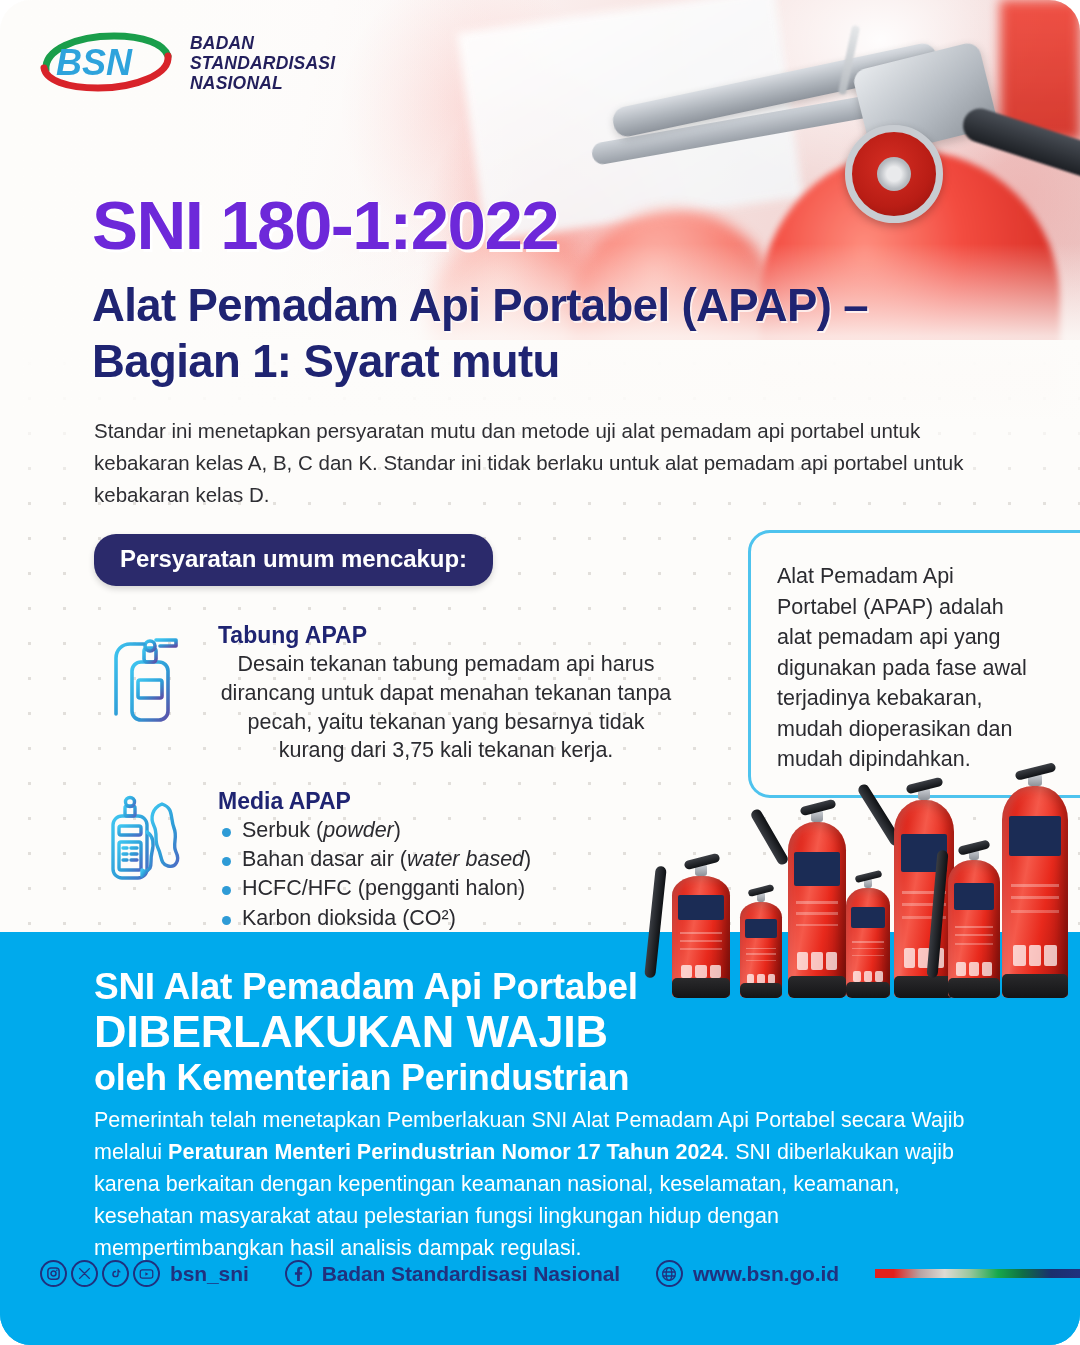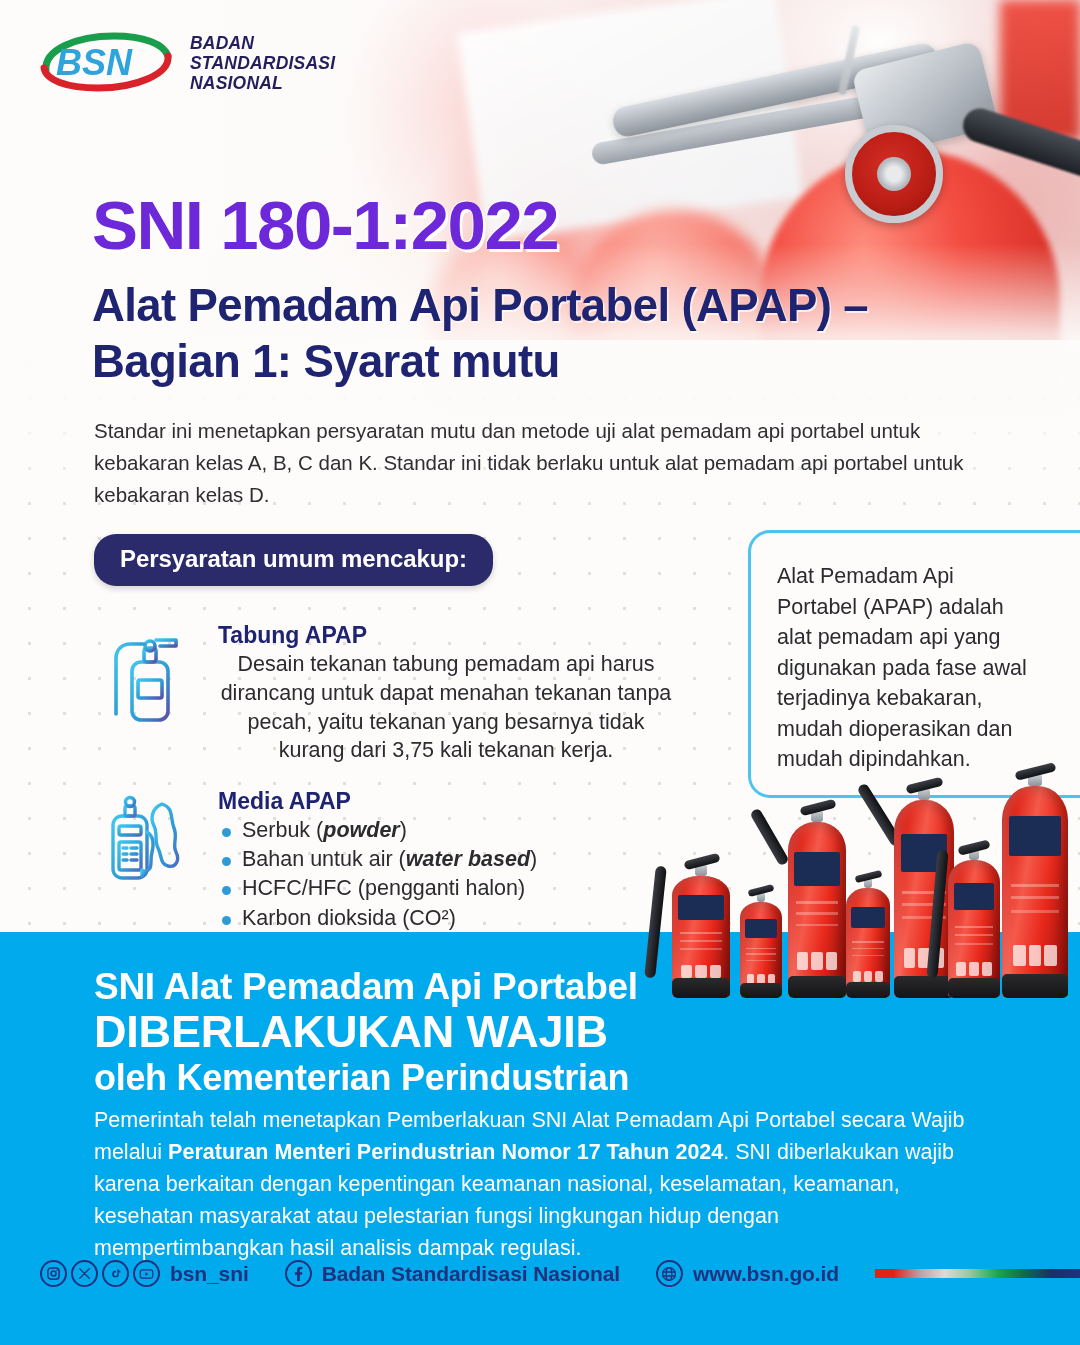--- a/index.html
+++ b/index.html
@@ -7,20 +7,21 @@
     width: 1080px; height: 1345px;
     font-family: "Liberation Sans", sans-serif;
     background: #ffffff;
     overflow: hidden;
   }
   .poster {
     position: relative;
     width: 1080px; height: 1345px;
     overflow: hidden;
     background: #FDFCFA;
+    border-radius: 31px;
   }
 
   
   .hero-photo {
     position: absolute; left: 0; top: 0;
     width: 1080px; height: 420px;
     overflow: hidden;
   }
   .hp-bg {
     position: absolute; inset: 0;
@@ -197,21 +198,21 @@
   .feat-text { font-size: 21.5px; line-height: 1.34; color: #2b2b30; text-align: center; }
   .feat-list { list-style: none; }
   .feat-list li {
     position: relative; padding-left: 24px;
     font-size: 21.5px; line-height: 1.36; color: #2b2b30;
   }
   .feat-list li::before {
     content: ""; position: absolute; left: 4px; top: 12px;
     width: 9px; height: 9px; border-radius: 50%; background: #2E9BD6;
   }
-  .feat-list i { font-style: italic; font-weight: bold; }
+  .feat-list i { font-style: italic; }
 
   
   .callout {
     position: absolute; left: 748px; top: 530px;
     width: 360px; min-height: 250px;
     border: 3.5px solid #4EC3EE;
     border-radius: 22px;
     background: #FDFCFA;
     padding: 28px 26px 20px 26px;
   }
@@ -416,21 +417,21 @@
           <path d="M43 40 C49 44 50 52 48 60 C46 68 48 72 46 76 L42 80"></path>
           <path d="M42 80 l-4 -2 v6 z" fill="url(#g2)"></path>
           <path d="M58 12 C48 16 46 26 50 34 C54 42 50 48 54 56 C58 64 56 72 64 74 C72 76 76 68 72 60 C68 52 74 46 70 36 C66 26 70 16 58 12 Z"></path>
         </g>
       </svg>
     </div>
     <div class="feat-body">
       <div class="feat-title">Media APAP</div>
       <ul class="feat-list">
         <li><span>Serbuk (</span><i>powder</i><span>)</span></li>
-        <li><span>Bahan untuk air (</span><i>water based</i><span>)</span></li>
+        <li><span>Bahan dasar air (</span><i>water based</i><span>)</span></li>
         <li><span>HCFC/HFC (pengganti halon)</span></li>
         <li><span>Karbon dioksida (CO²)</span></li>
       </ul>
     </div>
   </div>
 
   <div class="callout">
     <div class="callout-text">Alat Pemadam Api Portabel (APAP) adalah alat pemadam api yang digunakan pada fase awal terjadinya kebakaran, mudah dioperasikan dan mudah dipindahkan.</div>
   </div>
 

